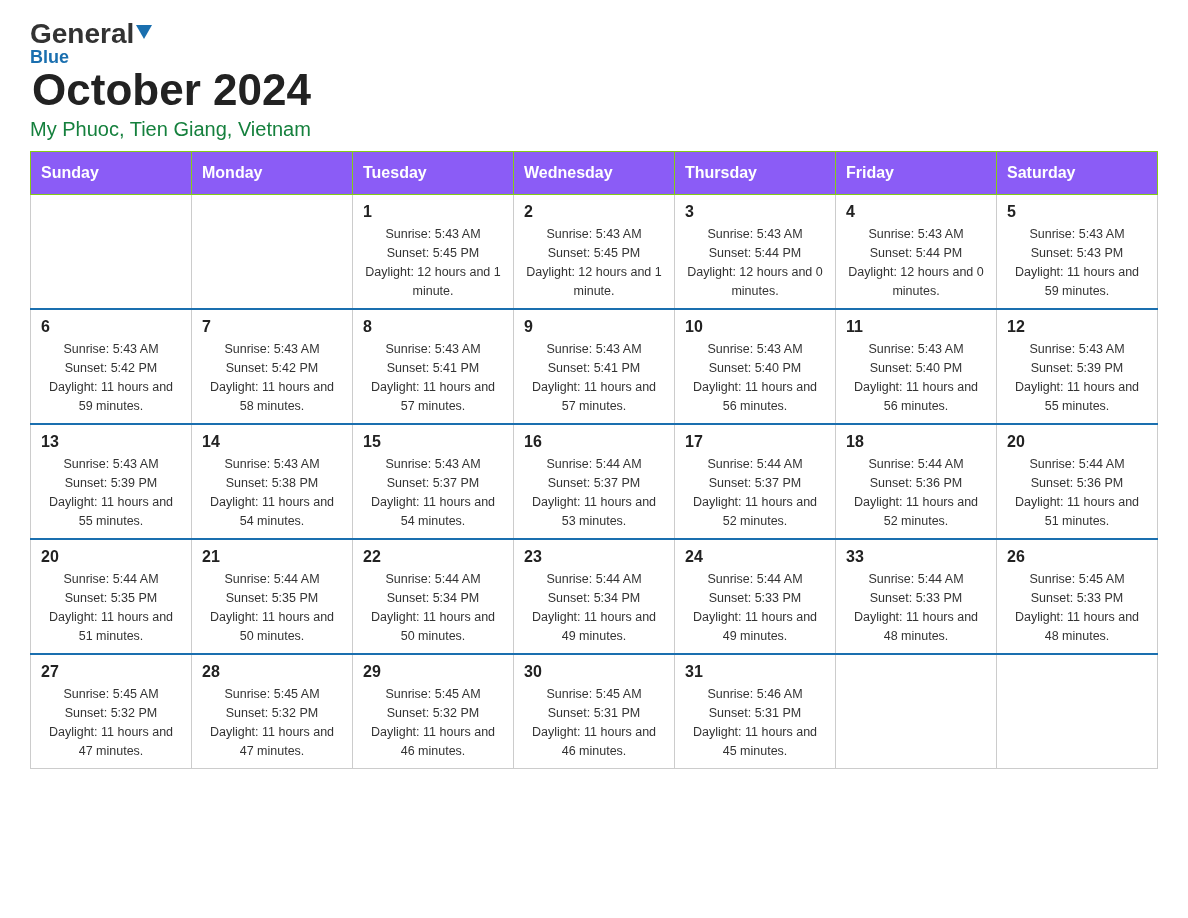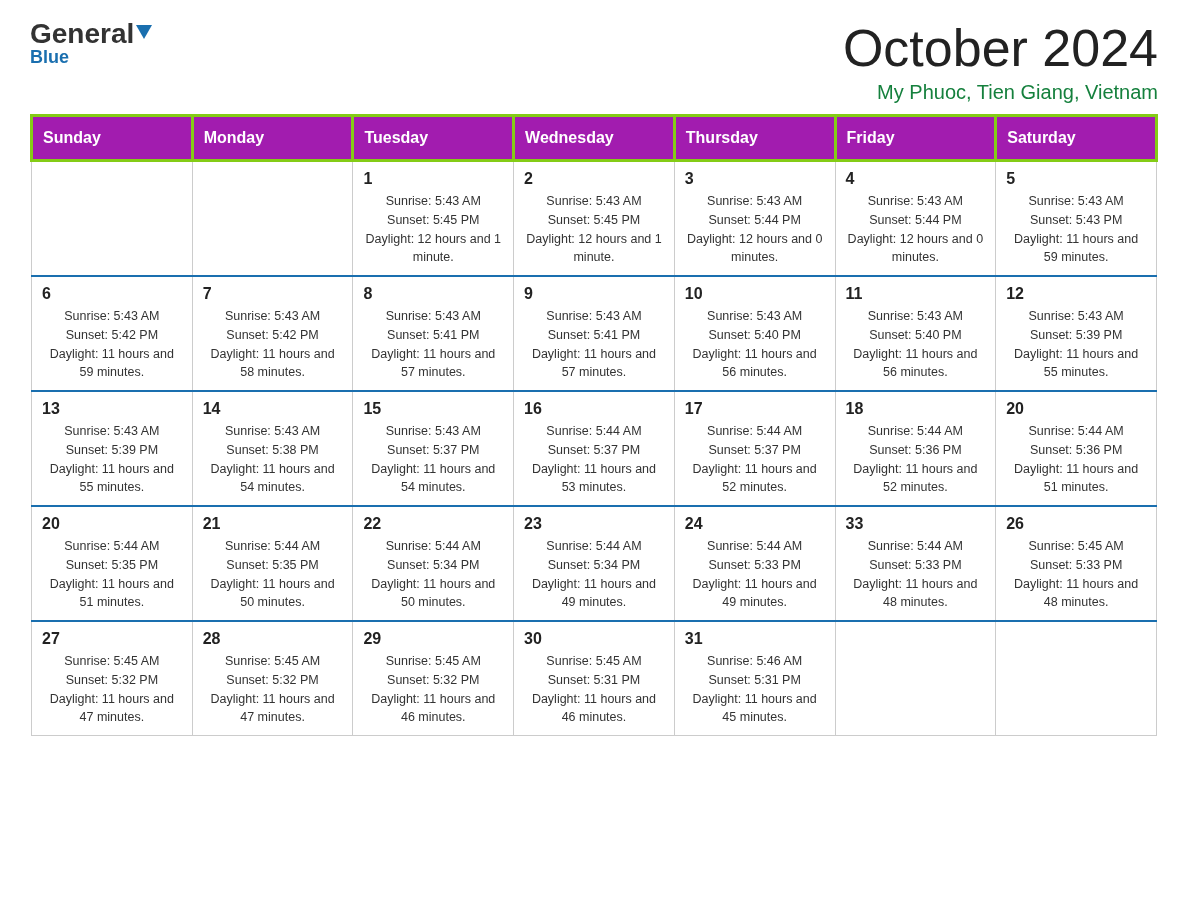--- a/index.html
+++ b/index.html
@@ -8,20 +8,21 @@
       background: #fff;
       width: 1188px;
       min-height: 918px;
       padding: 20px 30px;
     }
     .header {
       display: flex;
       justify-content: space-between;
       align-items: flex-start;
       margin-bottom: 10px;
+      flex-direction: column;
     }
     .logo {
       display: flex;
       flex-direction: column;
       align-items: flex-start;
     }
     .logo-general {
       font-size: 28px;
       font-weight: bold;
       color: #333;
@@ -45,43 +46,43 @@
       margin-bottom: 4px;
     }
     .logo-row {
       display: flex;
       align-items: center;
     }
     .title-block {
       text-align: right;
     }
     .month-title {
-      font-size: 52px;
-      font-weight: normal;
+      font-size: 44px;
+      font-weight: bold;
       color: #222;
       line-height: 1.1;
     }
     .location {
       font-size: 20px;
       color: #15803d;
       margin-top: 4px;
     }
     .calendar {
       width: 100%;
       border-collapse: collapse;
       border: 1.5px solid #1a6faf;
     }
     .calendar th {
-      background-color: #a21caf;
+      background-color: #8b5cf6;
       color: #fff;
       font-size: 16px;
       font-weight: bold;
       padding: 12px 10px;
       text-align: left;
-      border: 3px solid #84cc16;
+      border: 1px solid #84cc16;
     }
     .calendar td {
       vertical-align: top;
       padding: 8px 10px;
       border: 1px solid #ccc;
       width: 14.28%;
       font-size: 13px;
       color: #333;
     }
     .day-number {

